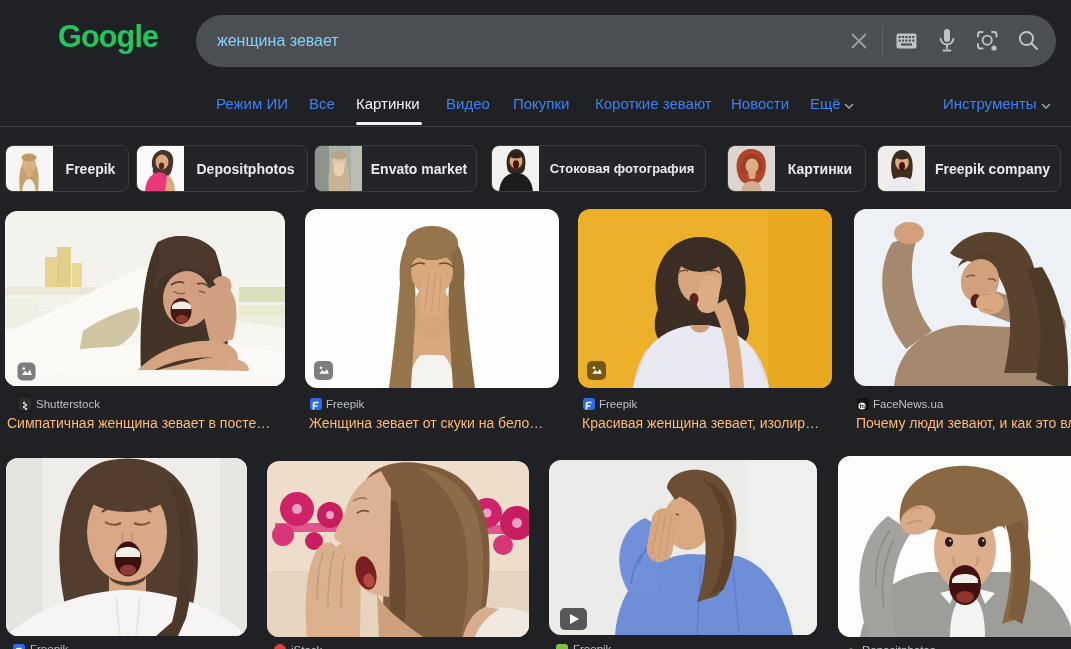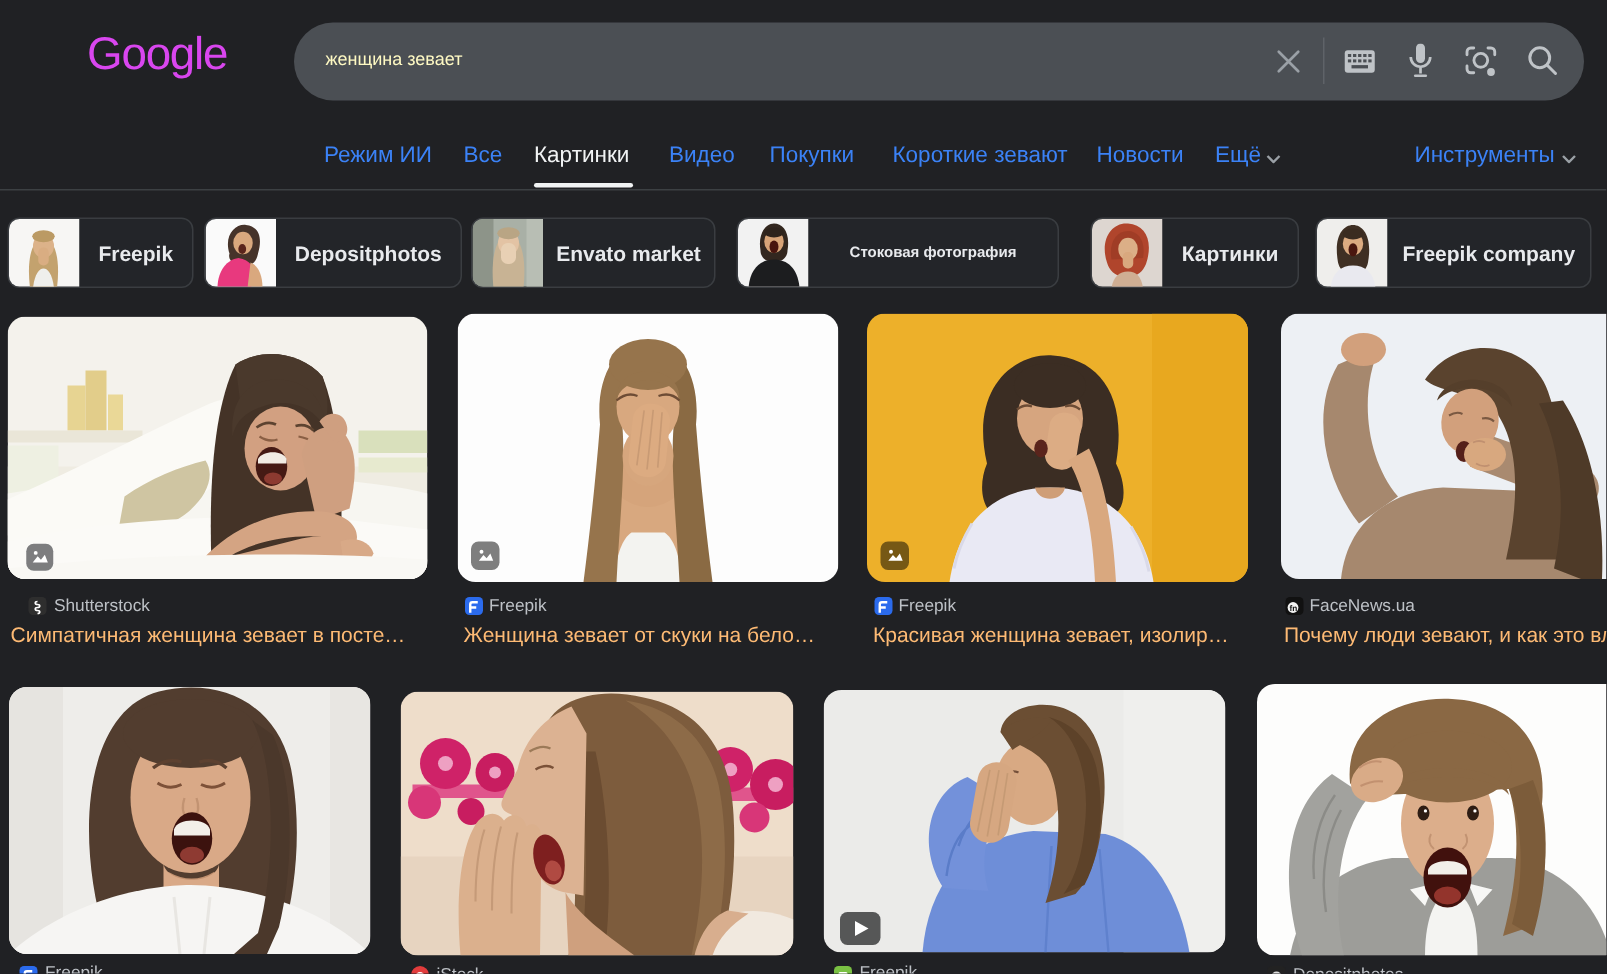--- a/index.html
+++ b/index.html
@@ -1,19 +1,19 @@
 <!DOCTYPE html>
 <html><head><meta charset="utf-8">
 <style>
 html,body{margin:0;padding:0}
 body{width:1071px;height:649px;overflow:hidden;background:#202124;font-family:"Liberation Sans",sans-serif;position:relative}
 .abs{position:absolute}
-.logo{left:58px;top:19px;font-size:30.5px;font-weight:400;color:#d946ef;letter-spacing:-0.8px}
+.logo{left:58px;top:19px;font-size:30.5px;font-weight:700;color:#22c55e;letter-spacing:-0.8px}
 .sbox{left:196px;top:15px;width:860px;height:52px;border-radius:26px;background:#4b4f54}
-.query{left:217px;top:32px;font-size:12px;color:#fef9c3}
+.query{left:217px;top:32px;font-size:16px;color:#7dd3fc}
 .tab{top:94.5px;font-size:15px;color:#3b82f6;white-space:nowrap}
 .tabsel{color:#f1f3f4}
 .underline{left:356px;top:122px;width:66px;height:3px;border-radius:2px;background:#f1f3f4}
 .divider{left:0;top:126px;width:1071px;height:1px;background:#3c4043}
 .chip{top:145px;height:47px;border:1px solid #3a3d41;border-radius:8px;background:#232529;display:flex;align-items:center;overflow:hidden;box-sizing:border-box}
 .chip svg{display:block;flex:none}
 .chiplab{flex:1;text-align:center;font-size:14px;font-weight:bold;color:#e8eaed;padding:0 6px;white-space:nowrap}
 .img{border-radius:12px;overflow:hidden}
 .img svg{display:block}
 .src{font-size:11.5px;color:#bdc1c6;white-space:nowrap}
@@ -119,21 +119,21 @@
   </div>
 <div class="abs chip" style="left:491px;width:215px">
 <svg width="47" height="47" viewBox="0 0 47 47">
       <rect width="47" height="47" fill="#f2f2f2"></rect>
       <path d="M15 22 C13 10 19 4 24 4 C30 4 35 10 33 22 C33 26 30 29 27 29 L21 29 C18 29 15 26 15 22 Z" fill="#33271f"></path>
       <ellipse cx="24" cy="16" rx="6.5" ry="7.5" fill="#d8a478"></ellipse>
       <ellipse cx="24" cy="10" rx="6.5" ry="3.4" fill="#2e231c"></ellipse>
       <ellipse cx="24" cy="19.5" rx="3" ry="4.2" fill="#48140e"></ellipse>
       <path d="M7 47 C8 34 15 28 24 28 C33 28 40 34 41 47 Z" fill="#1c1d1f"></path>
     </svg>
-<div class="chiplab" style="font-size:10px">Стоковая фотография</div>
+<div class="chiplab" style="font-size:13px">Стоковая фотография</div>
   </div>
 <div class="abs chip" style="left:727px;width:139px">
 <svg width="47" height="47" viewBox="0 0 47 47">
       <rect width="47" height="47" fill="#ddd6d0"></rect>
       <path d="M10 30 C5 15 13 3 24 4 C36 5 41 16 36 31 C33 38 28 40 24 38 C18 41 12 37 10 30 Z" fill="#b0452c"></path>
       <path d="M13 28 C11 17 16 9 24 9 C31 9 36 16 34 27 Z" fill="#a03d26"></path>
       <ellipse cx="24" cy="21" rx="6.5" ry="7.5" fill="#dcaf87"></ellipse>
       <rect x="20.5" y="23" width="7" height="11" rx="3.2" fill="#d9a87e"></rect>
       <path d="M13 47 C14 40 18 36 24 36 C30 36 33 40 34 47 Z" fill="#cfae93"></path>
     </svg>

